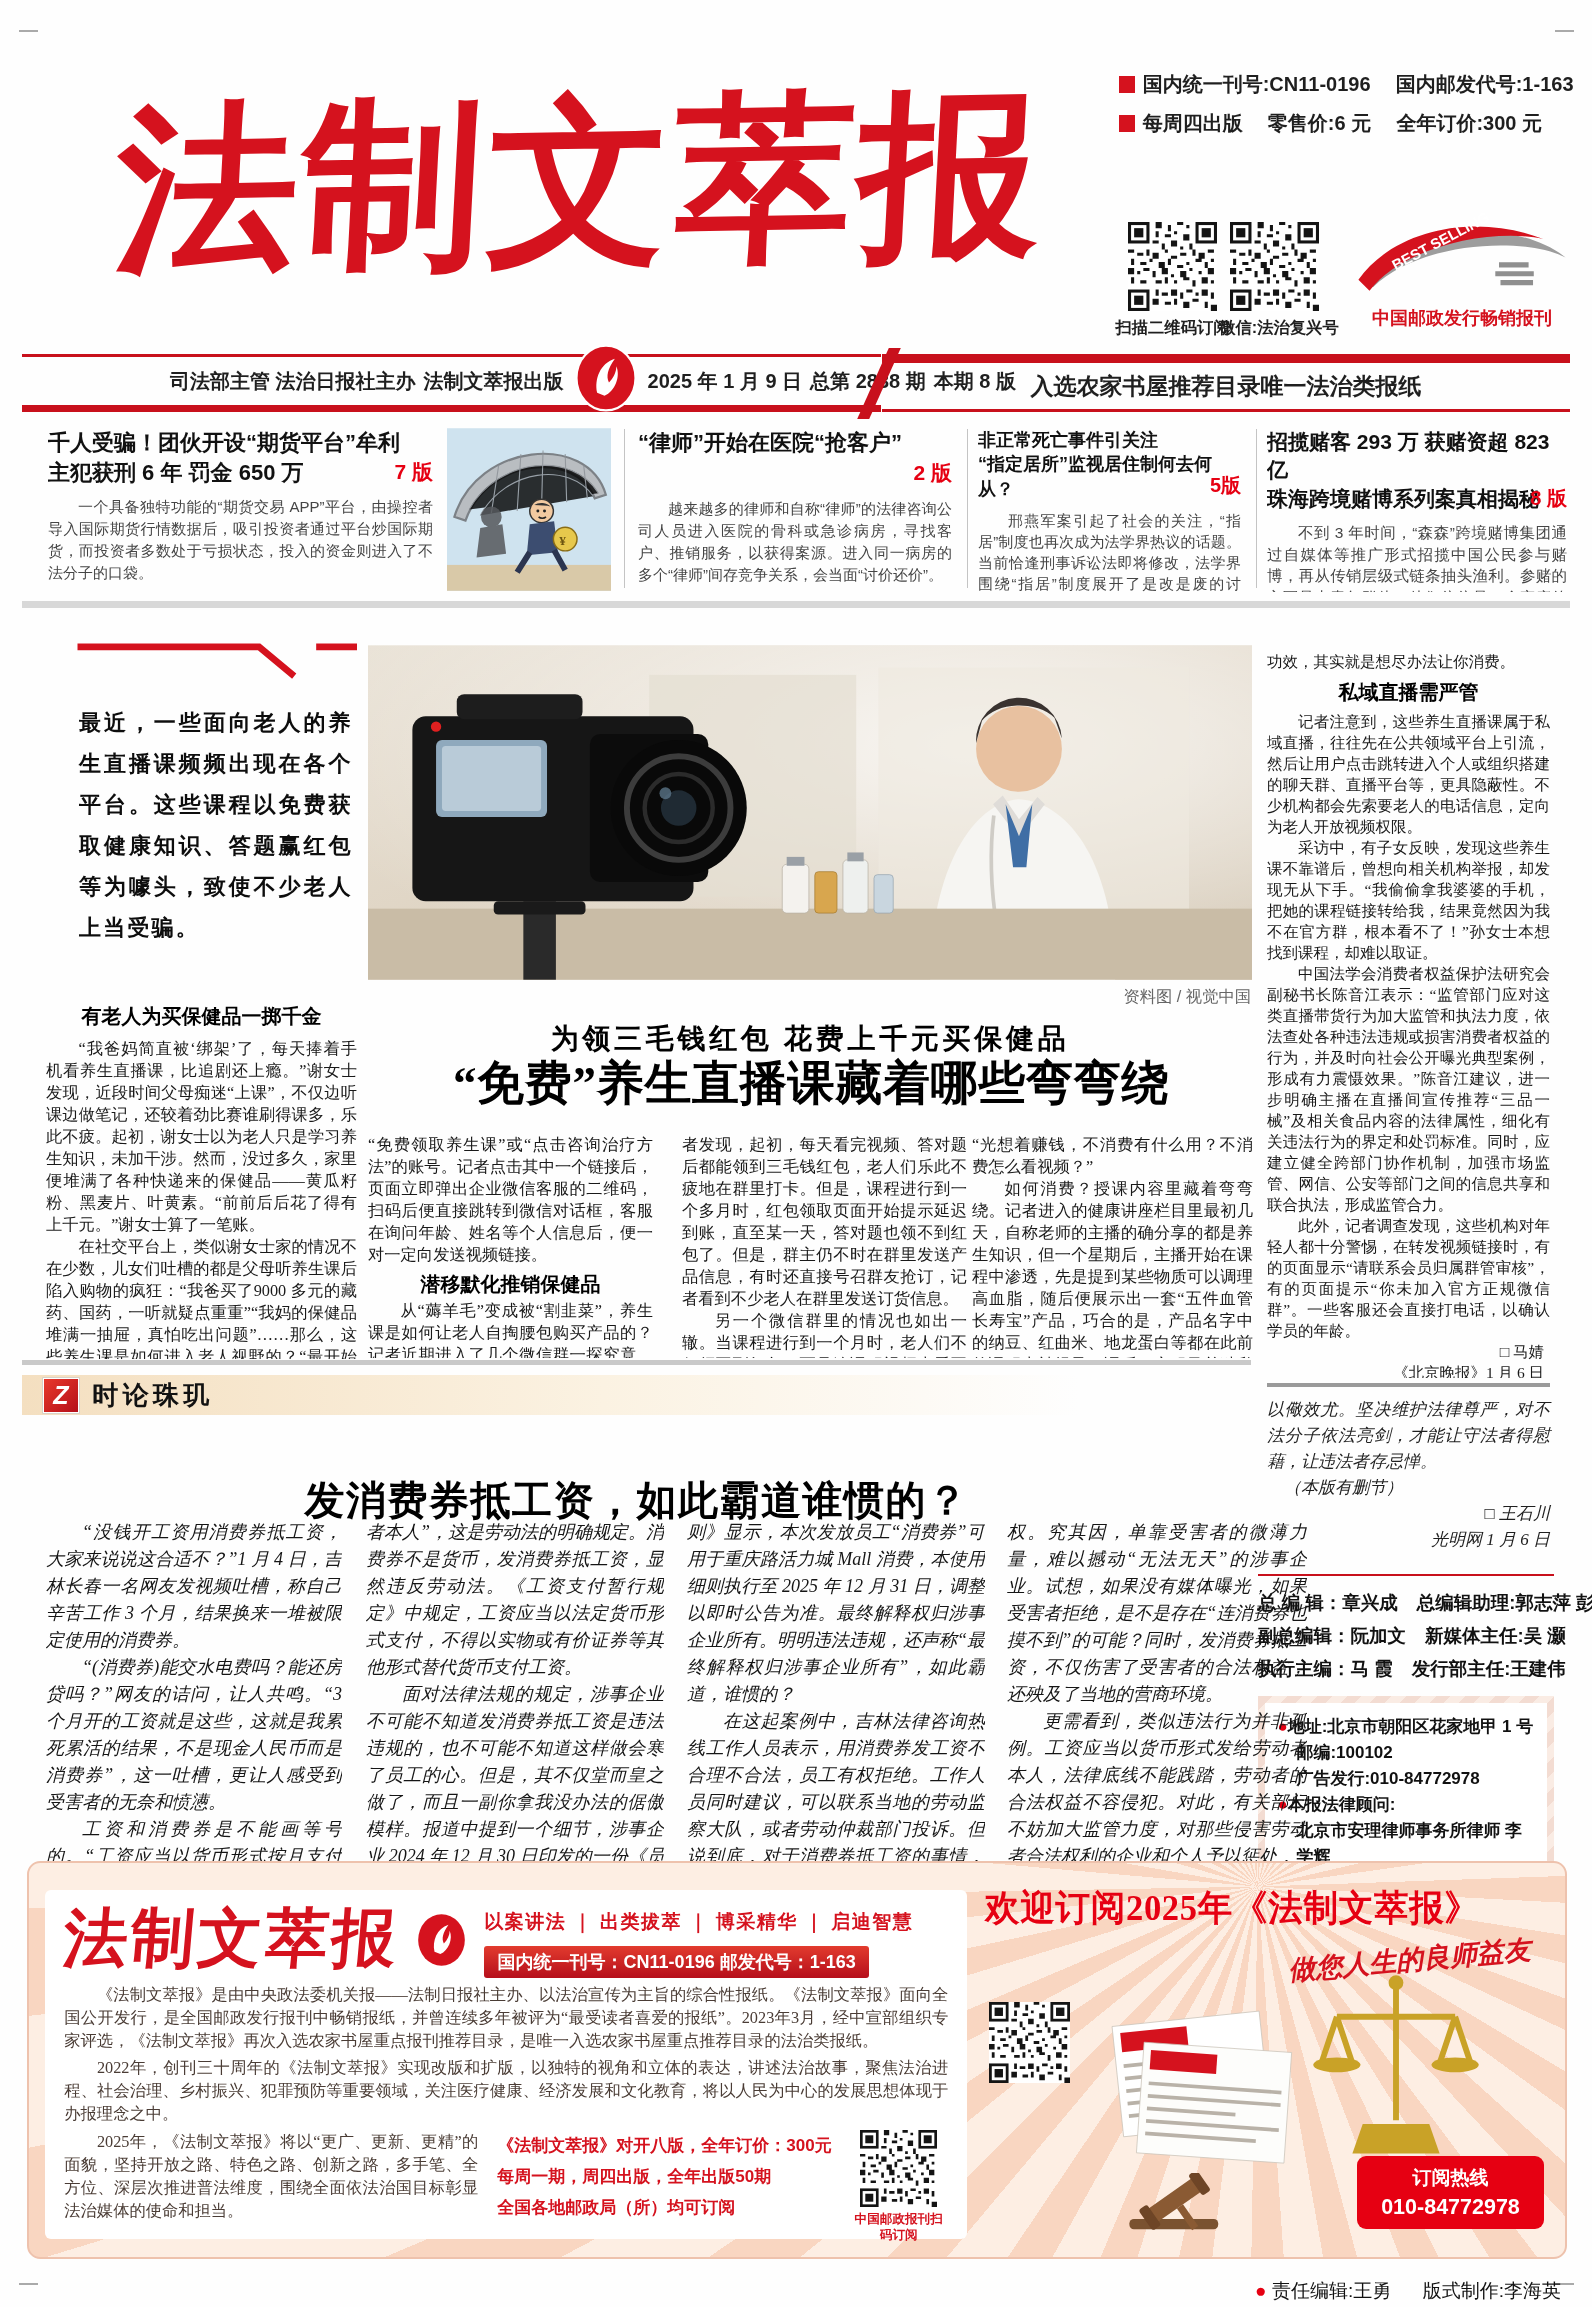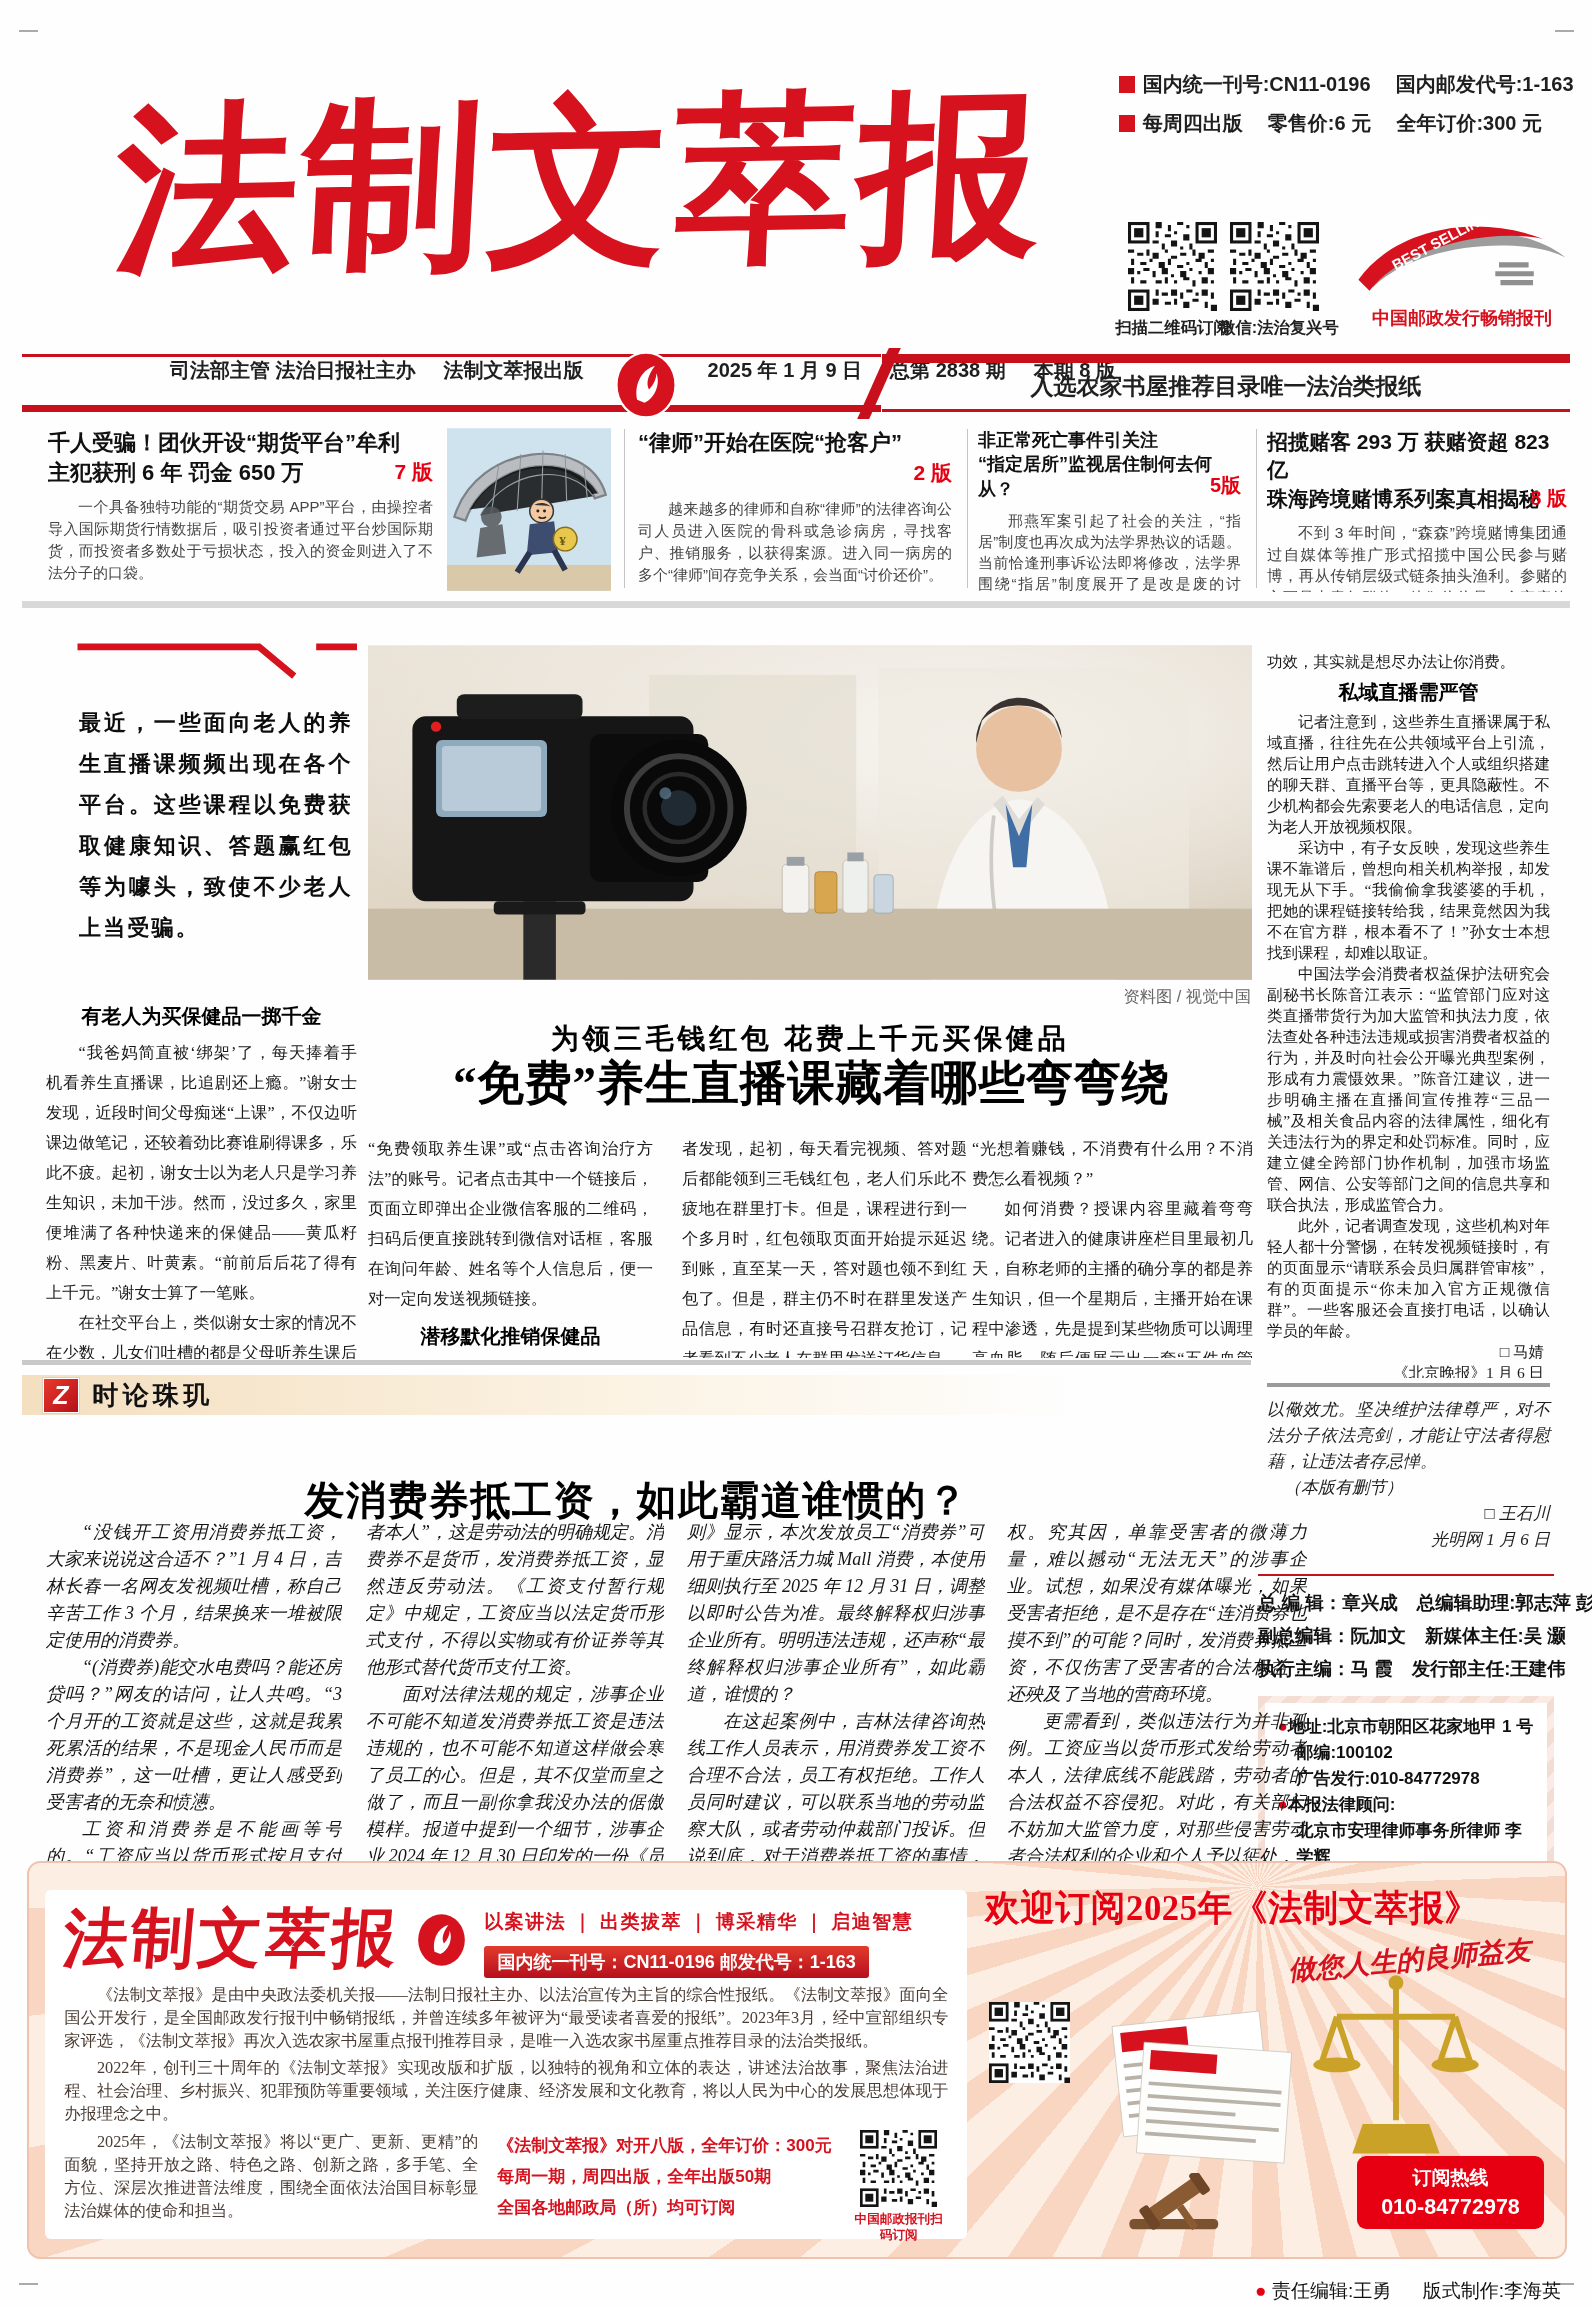--- a/index.html
+++ b/index.html
@@ -10,43 +10,43 @@
   .masthead{font-family:"Liberation Serif","DejaVu Serif",serif;font-weight:900;color:#d5121e;
             font-size:181px;line-height:274px;letter-spacing:4.4px;white-space:nowrap;
             transform:skewX(-4deg) rotate(-1deg);}
   .publine{display:flex;align-items:center;gap:7.4px;font-weight:bold;font-size:20px;
            font-family:"Liberation Sans","DejaVu Sans",sans-serif;margin-bottom:12px;white-space:nowrap;}
   .redsq{display:inline-block;width:16.3px;height:16.3px;background:#d5121e;flex:0 0 auto;}
   .qrcap{font-size:16.3px;font-weight:bold;text-align:center;font-family:"Liberation Sans","DejaVu Sans",sans-serif;}
   .postal-cap{color:#d5121e;font-weight:bold;font-size:18px;text-align:center;font-family:"Liberation Sans","DejaVu Sans",sans-serif;}
   
   .dl-left{position:absolute;left:0;top:0;width:859px;height:58px;border-top:3px solid #c8101c;
-           border-bottom:7.4px solid #c8101c;box-sizing:border-box;display:flex;align-items:flex-start;
-           gap:28px;padding-left:148px;font-size:20px;font-weight:bold;
+           border-bottom:7.4px solid #c8101c;box-sizing:border-box;display:flex;align-items:center;
+           gap:8px;padding-left:148px;font-size:20px;font-weight:bold;
            font-family:"Liberation Sans","DejaVu Sans",sans-serif;white-space:nowrap;}
   .dl-right{position:absolute;right:0;top:0;width:688px;height:58px;border-top:9px solid #c8101c;
             border-bottom:3px solid #c8101c;box-sizing:border-box;display:flex;align-items:center;
             justify-content:center;font-size:23px;font-weight:bold;
             font-family:"Liberation Sans","DejaVu Sans",sans-serif;}
   .dl-slash{position:absolute;left:851px;top:-6px;width:12px;height:71px;background:#c8101c;
             transform:skewX(-24deg);}
   
   .brief-title{position:relative;font-family:"Liberation Sans","DejaVu Sans",sans-serif;
                font-weight:bold;color:#111;line-height:1.35;}
   .badge{position:absolute;right:0;bottom:1.5px;color:#e60012;font-weight:bold;}
   .brief-body{font-family:"Liberation Sans","DejaVu Sans",sans-serif;font-size:15px;line-height:22px;
               color:#454545;text-align:justify;margin-top:9px;}
   .brief-body p, .bodycol p{text-indent:2em;margin:0;}
   .vrule{position:absolute;width:0.7px;background:#c4c4c4;}
   
   .lead{font-family:"Liberation Sans","DejaVu Sans",sans-serif;font-weight:bold;font-size:22px;
         line-height:41px;letter-spacing:2.2px;color:#0d0d0d;text-align:justify;}
   .subhead{font-family:"Liberation Sans","DejaVu Sans",sans-serif;font-weight:bold;font-size:20px;
            text-align:center;color:#000;margin:12px 0 7.4px 0;}
-  .bodycol{font-size:16.3px;line-height:30px;text-align:justify;color:#191919;}
+  .bodycol{font-size:16.3px;line-height:22px;text-align:justify;color:#191919;}
   .bodycol .noindent{text-indent:0;}
   .caption{font-size:16.3px;color:#666;text-align:right;font-family:"Liberation Sans","DejaVu Sans",sans-serif;}
   .kicker{font-family:"Liberation Sans","DejaVu Sans",sans-serif;font-weight:bold;font-size:28px;
           letter-spacing:3.7px;text-align:center;color:#000;}
   .headline{font-weight:900;font-size:47px;letter-spacing:0.7px;text-align:center;color:#000;
             font-family:"Liberation Serif","DejaVu Serif",serif;white-space:nowrap;}
   .sig{text-align:right;padding-right:6px;}
   
   .kaiti{font-family:"Liberation Serif","DejaVu Serif",serif;font-style:italic;}
   .op-col{font-size:18px;line-height:27px;text-align:justify;color:#151515;}

